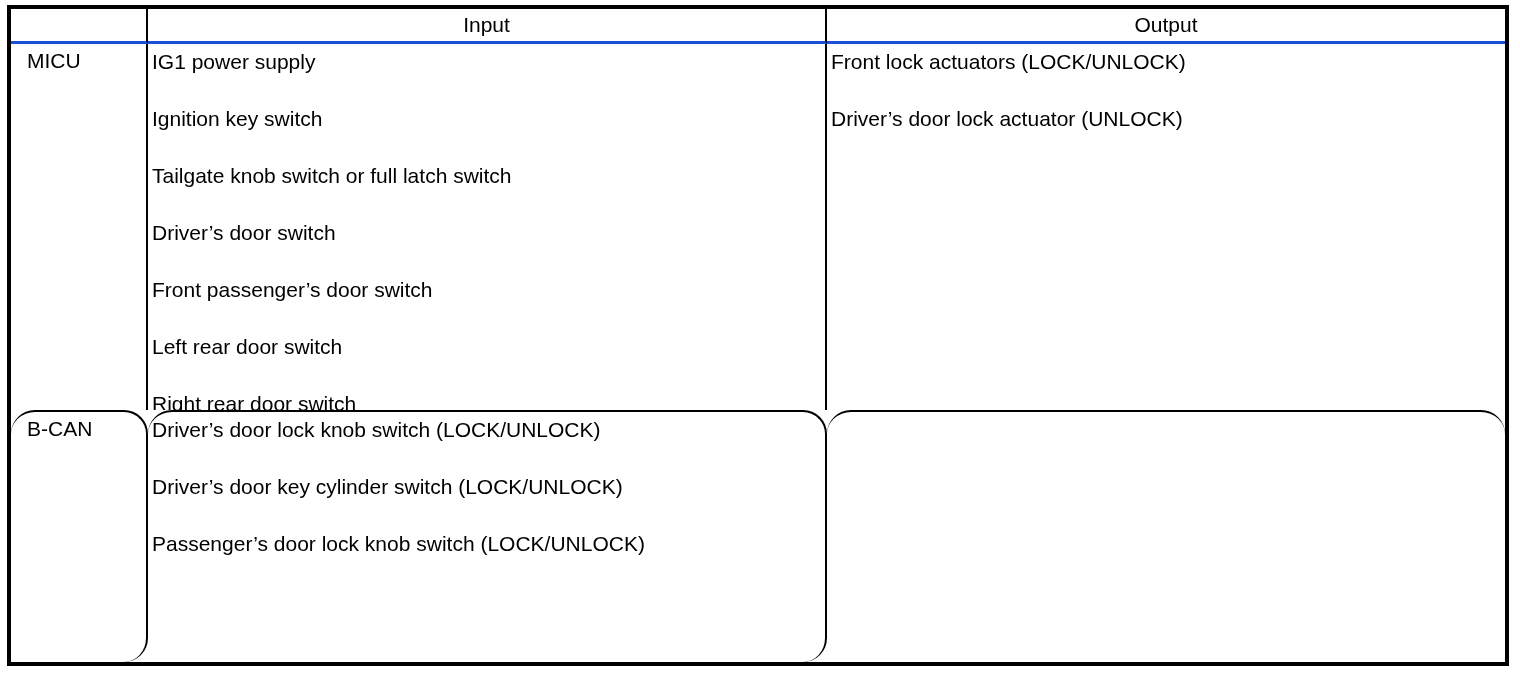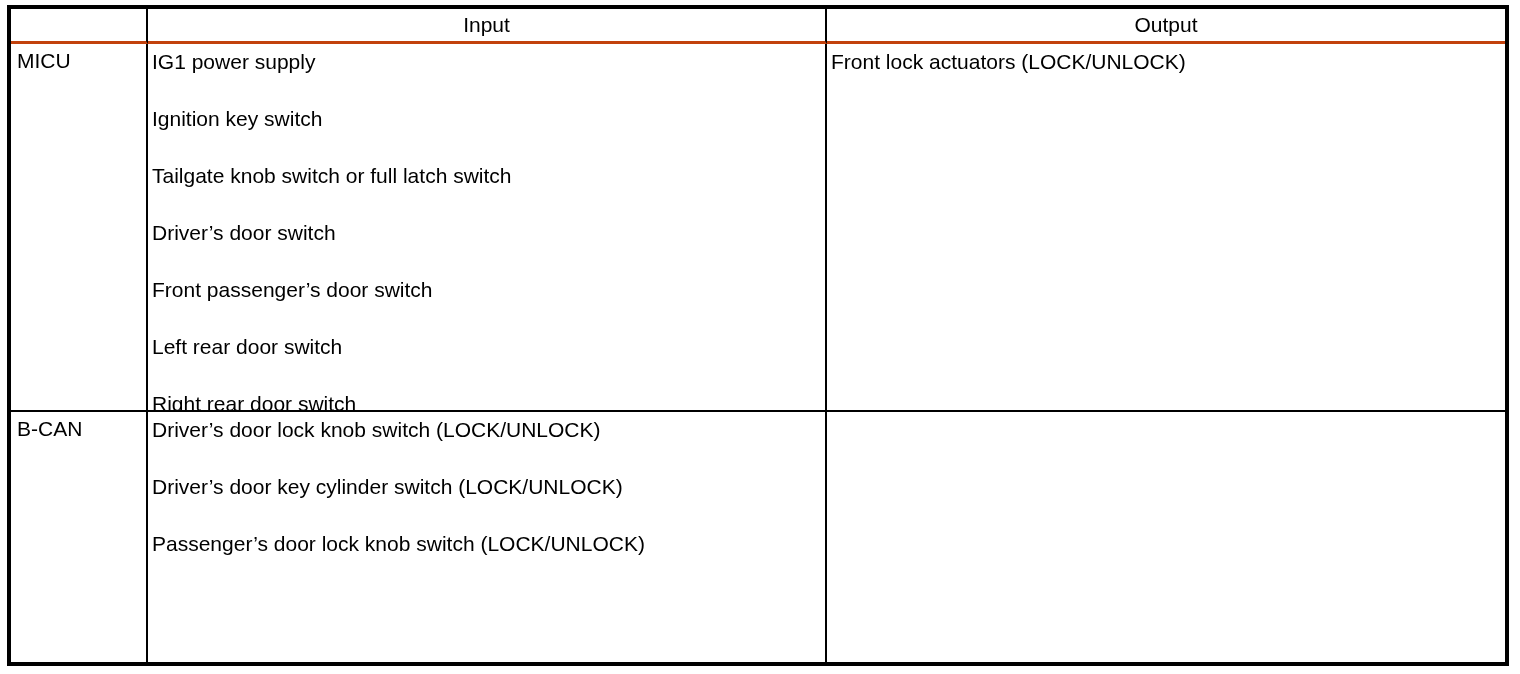--- a/index.html
+++ b/index.html
@@ -32,31 +32,32 @@
   .cell {
     box-sizing: border-box;
     overflow: hidden;
   }
   
   .col-label, .col-input {
     border-right: 2px solid #000000;
   }
   
   .hdr {
-    border-bottom: 3px solid #c2410c;
+    border-bottom: 3px solid #1d4ed8;
     display: flex;
     align-items: center;
     justify-content: center;
   }
   
   .row2 {
     border-top: 2px solid #000000;
+    border-radius: 24px;
   }
   .col-label.body {
-    padding: 5px 2px 0 6px;
+    padding: 5px 2px 0 16px;
   }
   .list-cell {
     padding: 6px 4px 10px 4px;
   }
   .list-cell p {
     margin: 0 0 33px 0;
     white-space: nowrap;
   }
   .list-cell p:last-child {
     margin-bottom: 0;
@@ -76,20 +77,21 @@
     <p>IG1 power supply</p>
     <p>Ignition key switch</p>
     <p>Tailgate knob switch or full latch switch</p>
     <p>Driver’s door switch</p>
     <p>Front passenger’s door switch</p>
     <p>Left rear door switch</p>
     <p>Right rear door switch</p>
   </div>
   <div class="cell col-output list-cell">
     <p>Front lock actuators (LOCK/UNLOCK)</p>
+    <p>Driver’s door lock actuator (UNLOCK)</p>
   </div>
 
   <div class="cell col-label body row2">B-CAN</div>
   <div class="cell col-input list-cell row2">
     <p>Driver’s door lock knob switch (LOCK/UNLOCK)</p>
     <p>Driver’s door key cylinder switch (LOCK/UNLOCK)</p>
     <p>Passenger’s door lock knob switch (LOCK/UNLOCK)</p>
   </div>
   <div class="cell col-output list-cell row2"></div>
 

